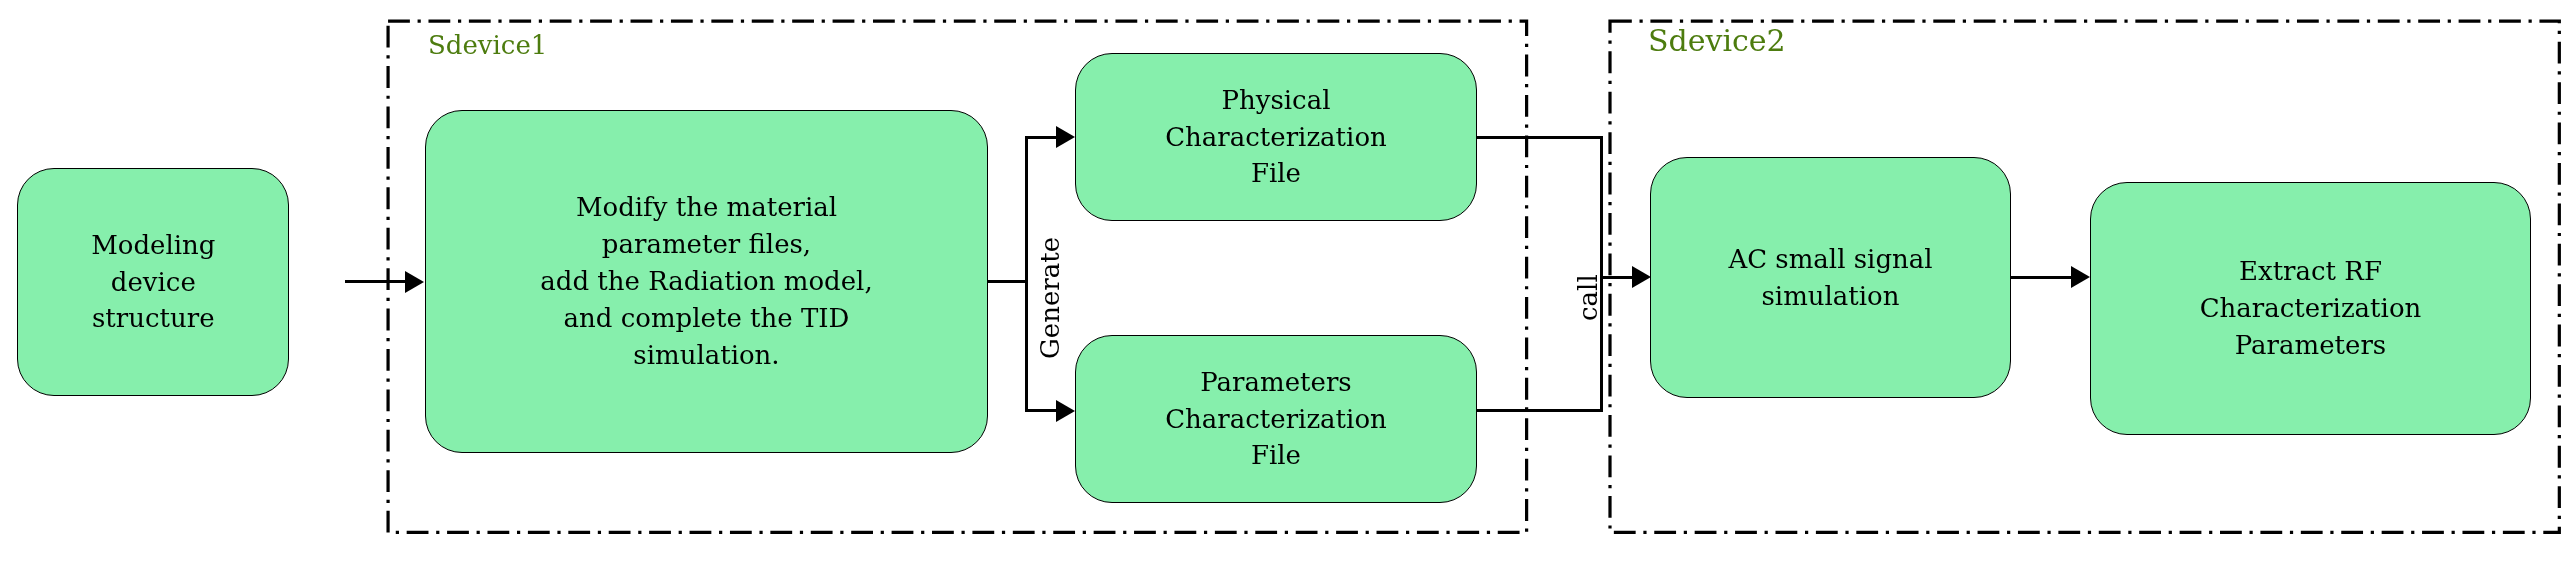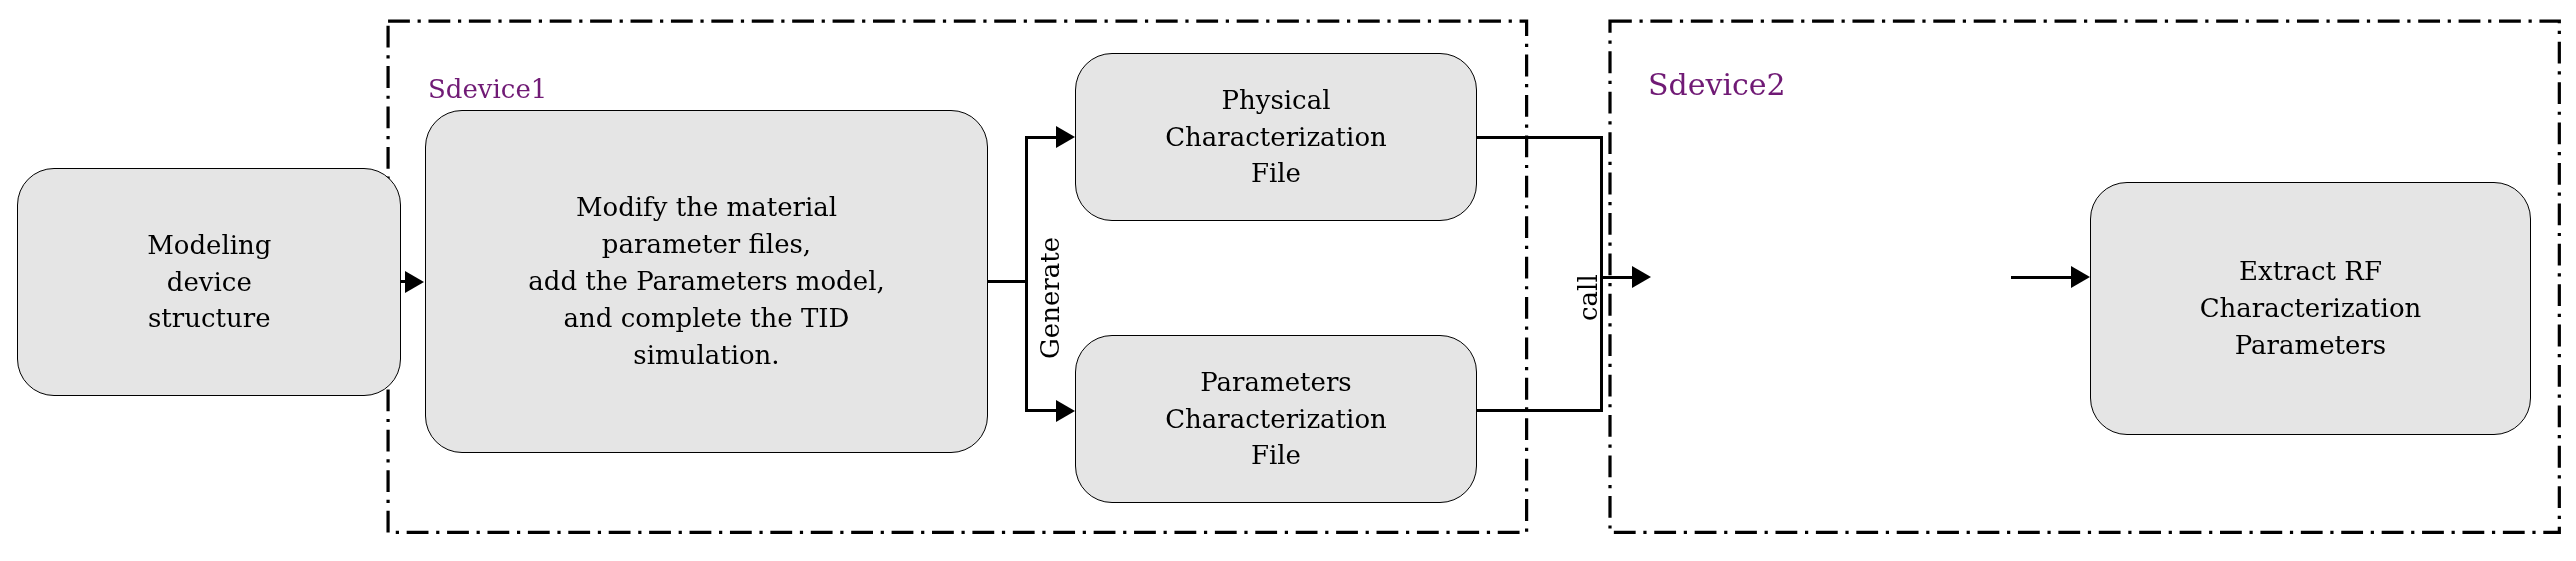--- a/index.html
+++ b/index.html
@@ -8,34 +8,33 @@
     width:2576px;height:562px;
     background:#ffffff;
     font-family:"DejaVu Serif", serif;
     overflow:hidden;
   }
   .node{
     position:absolute;
     box-sizing:border-box;
     border:1.9px solid #000000;
     border-radius:37px;
-    background:#e5e5e5;
+    background:#86efac;
     display:flex;align-items:center;justify-content:center;
     text-align:center;
     color:#000000;
     line-height:1.42;
     white-space:pre-line;
     z-index:4;
   }
   .group-label{
     position:absolute;
-    color:#701a75;
+    color:#4d7c0f;
     white-space:nowrap;
     z-index:3;
-    margin-top:44px;
   }
   .edge-label{
     position:absolute;
     color:#000000;
     white-space:nowrap;
     transform-origin:0 0;
     z-index:5;
   }
   .line{position:absolute;background:#000000;z-index:2;}
   .arrowhead{
@@ -82,37 +81,39 @@
 
   <div class="line" style="left:1600px;top:276px;width:37px;height:2.6px;"></div>
   <div class="arrowhead" style="left:1632px;top:266px;"></div>
 
   <div class="line" style="left:2011px;top:276px;width:63px;height:2.6px;"></div>
   <div class="arrowhead" style="left:2071px;top:266px;"></div>
 
   <div class="edge-label" style="left:1035px;top:359px;transform:rotate(-90deg);font-size:26px;">Generate</div>
   <div class="edge-label" style="left:1573px;top:321px;transform:rotate(-90deg);font-size:26px;">call</div>
 
-  <div class="node" style="left:17.3px;top:168px;width:384px;height:228px;font-size:26px;">Modeling
+  <div class="node" style="left:17.3px;top:168px;width:272px;height:228px;font-size:26px;">Modeling
 device
 structure</div>
 
   <div class="node" style="left:425px;top:110px;width:563px;height:343px;font-size:26px;">Modify the material
 parameter files,
-add the Parameters model,
+add the Radiation model,
 and complete the TID
 simulation.</div>
 
   <div class="node" style="left:1075px;top:53px;width:402px;height:168px;font-size:26px;">Physical
 Characterization
 File</div>
 
   <div class="node" style="left:1075px;top:335px;width:402px;height:168px;font-size:26px;">Parameters
 Characterization
 File</div>
 
+  <div class="node" style="left:1650px;top:157px;width:361px;height:241px;font-size:26px;">AC small signal
+simulation</div>
 
   <div class="node" style="left:2090px;top:182px;width:441px;height:253px;font-size:26px;">Extract RF
 Characterization
 Parameters</div>
 
 </div>
 
 
 </body></html>

